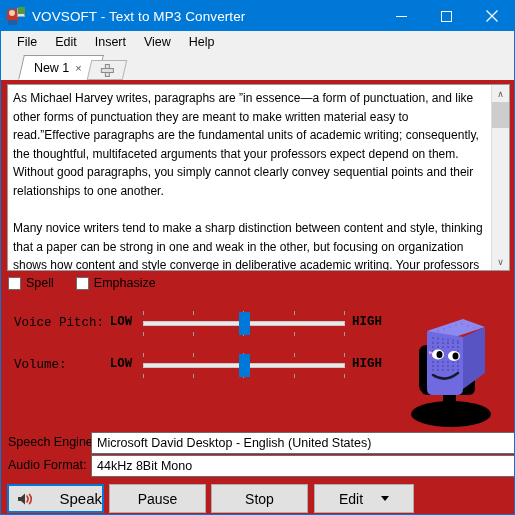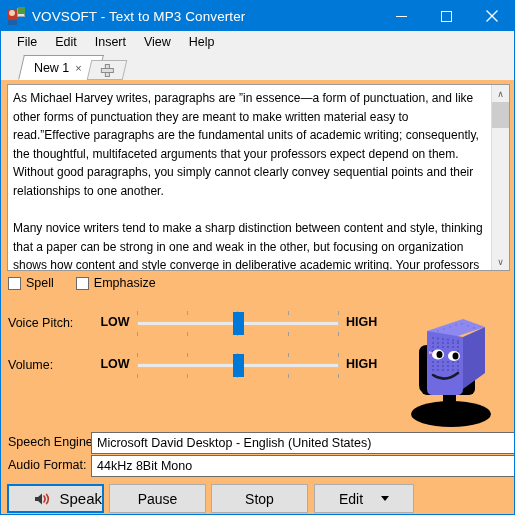--- a/index.html
+++ b/index.html
@@ -8,21 +8,21 @@
     background: #ffffff;
   }
   body {
     font-family: "Liberation Sans", sans-serif;
   }
   #app {
     position: relative;
     width: 515px;
     height: 515px;
     overflow: hidden;
-    background: #fdba74;
+    background: #b91c1c;
     border: 1px solid #0078d7;
     box-sizing: border-box;
     font-family: "Liberation Sans", sans-serif;
   }
 
   
   .titlebar {
     height: 30px;
     background: #0078d7;
     display: flex;
@@ -235,23 +235,24 @@
     width: 13px;
     height: 13px;
     border: 1px solid #6b6b6b;
     background: #fff;
     box-sizing: border-box;
   }
 
   
   .slider-row {
     position: absolute;
-    left: 0;
+    left: 6px;
     width: 390px;
     height: 40px;
+    font-family: Liberation Mono, monospace;
   }
   .sl-label {
     position: absolute;
     left: 7px;
     top: 12px;
     font-size: 12.5px;
     color: #000;
   }
   .sl-min {
     position: absolute;
@@ -375,21 +376,21 @@
     justify-content: center;
     font-size: 14px;
     color: #000;
   }
   .btn.primary {
     left: 6px;
     width: 97px;
     border: 2px solid #0078d7;
     gap: 8px;
     font-size: 15px;
-    justify-content: flex-end;
+    justify-content: space-between;
     padding-left: 8px;
   }
   .btn.pause { left: 108px; width: 97px; }
   .btn.stop  { left: 210px; width: 97px; }
   .btn.save  { left: 313px; width: 100px; gap: 18px; }
   .speaker-icon { width: 17px; height: 14px; flex: none; }
   .caret-down {
     width: 0; height: 0;
     border-left: 4.5px solid transparent;
     border-right: 4.5px solid transparent;

